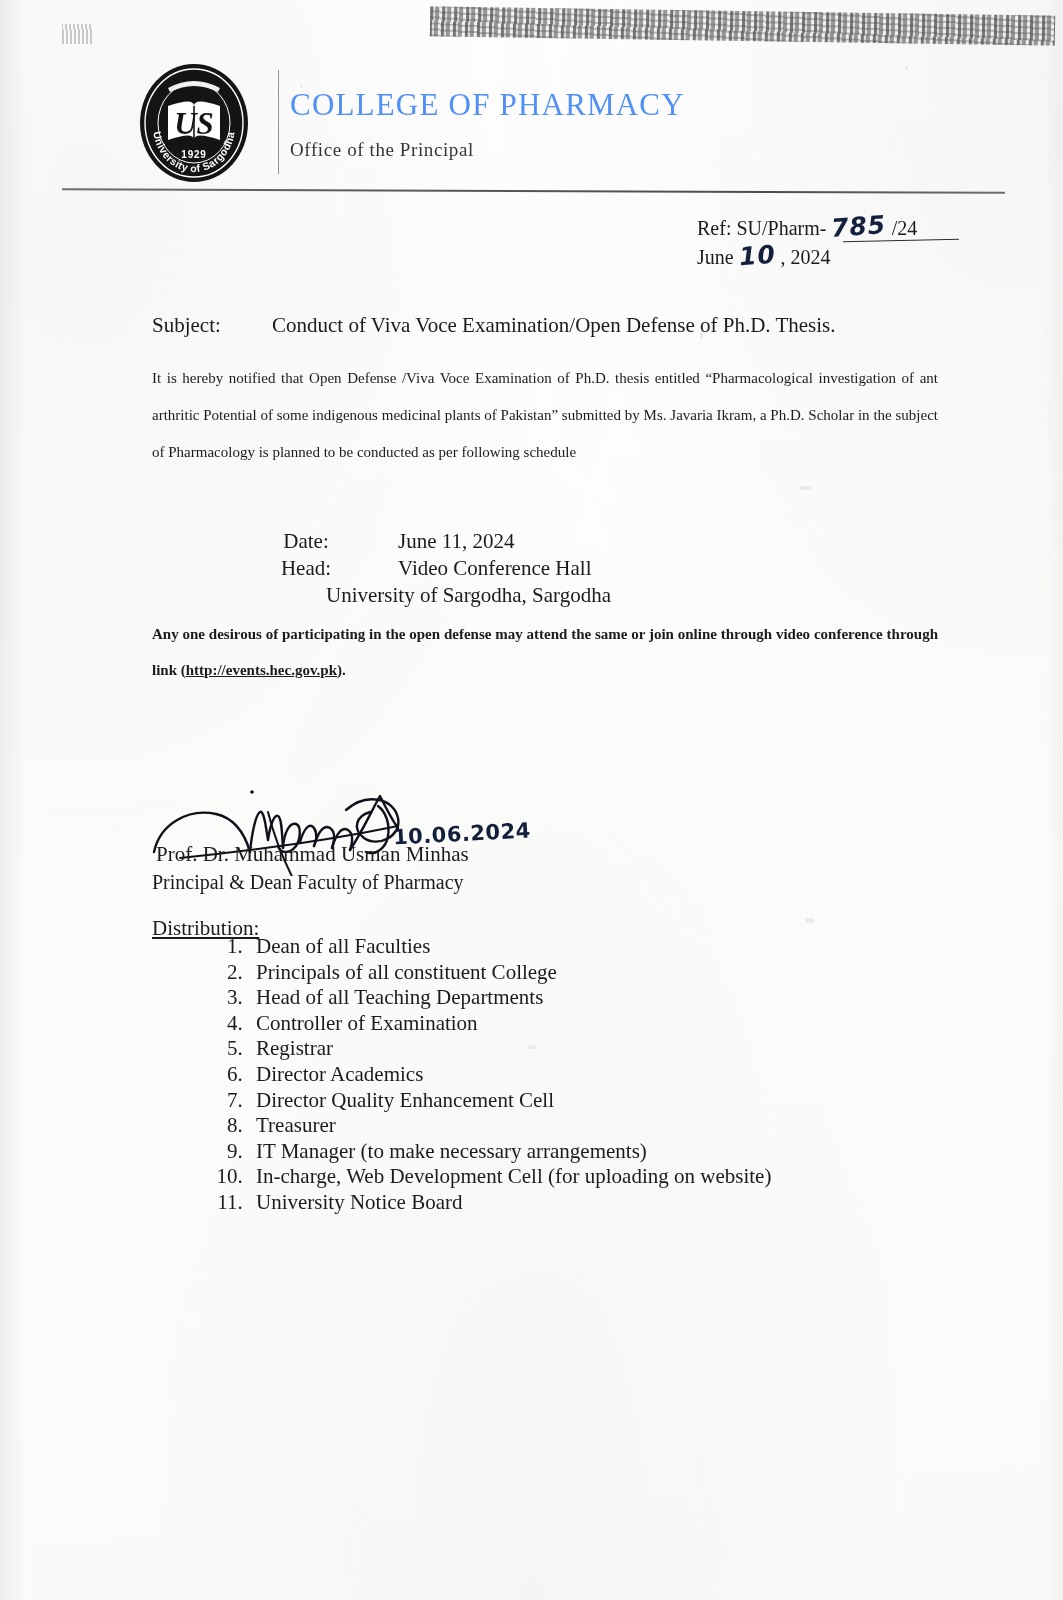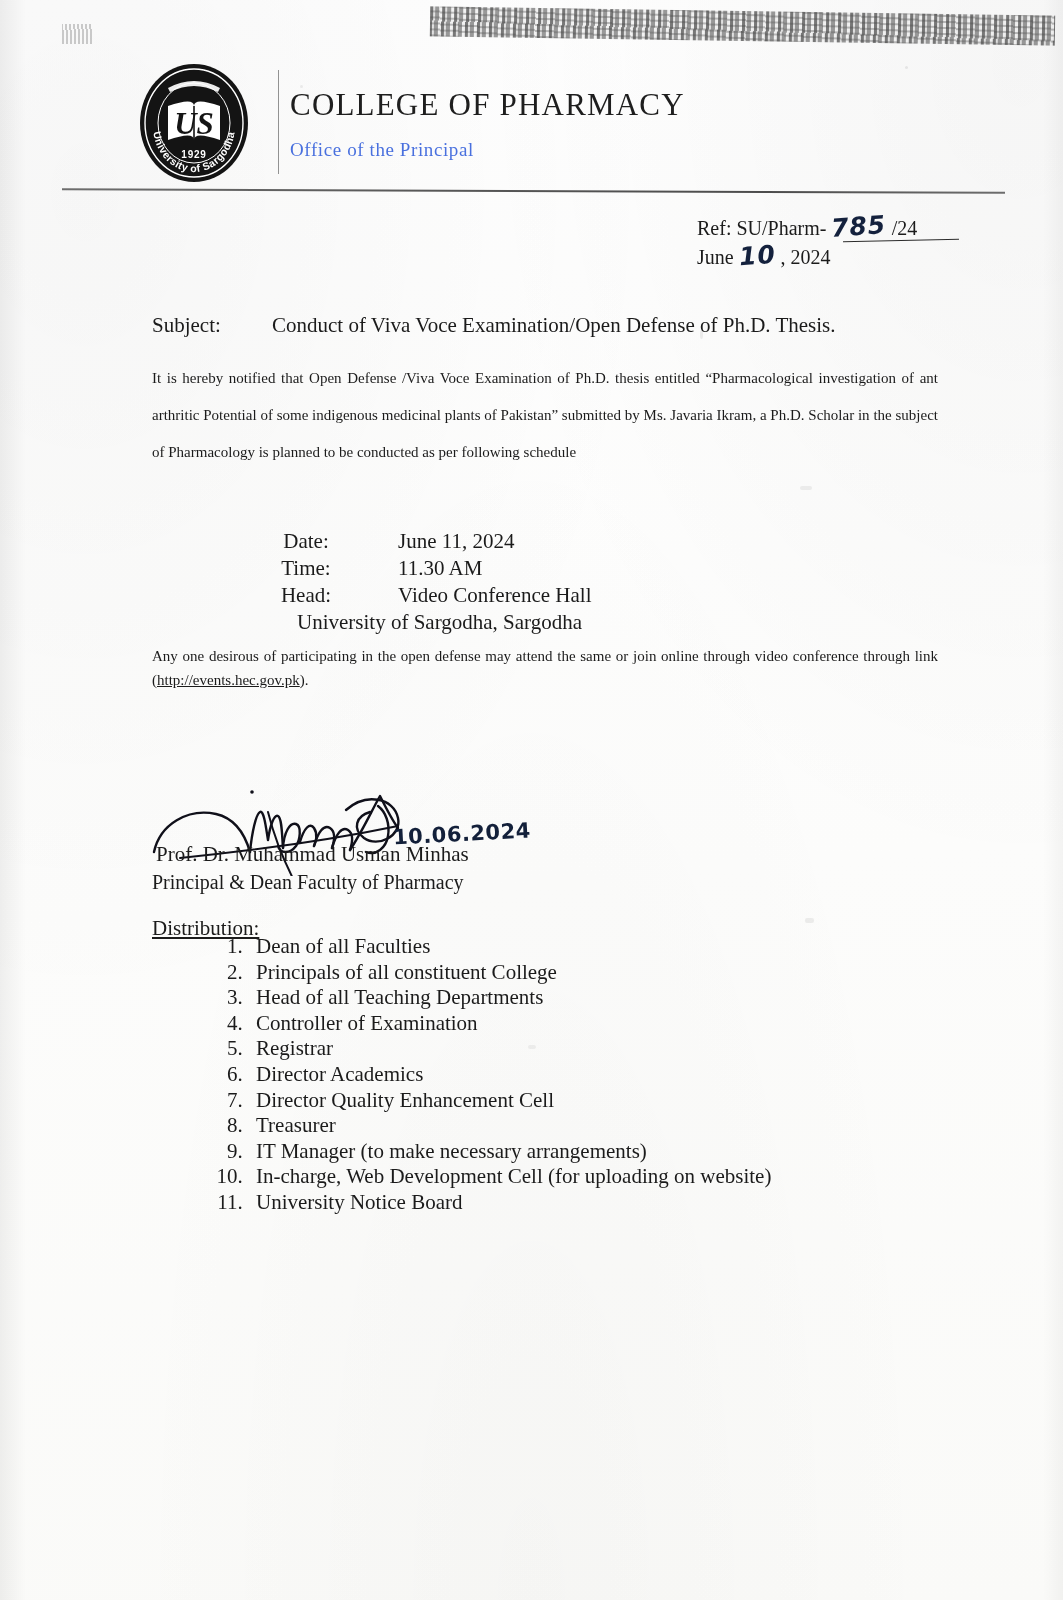--- a/index.html
+++ b/index.html
@@ -102,32 +102,32 @@
     height: 104px;
     background: #6f6f6f;
     opacity: 0.75;
   }
   .lh-title {
     position: absolute;
     left: 152px;
     top: 25px;
     font-size: 31px;
     letter-spacing: 1.2px;
-    color: #000000;
+    color: #3b82f6;
     font-family: "Liberation Serif", serif;
     filter: blur(0.25px);
     opacity: 0.88;
   }
   .lh-sub {
     position: absolute;
     left: 152px;
     top: 77px;
     font-size: 19px;
     letter-spacing: 0.6px;
-    color: #1d4ed8;
+    color: #000000;
     filter: blur(0.3px);
     opacity: 0.8;
   }
   .rule-main {
     position: absolute;
     left: 62px;
     top: 190px;
     width: 943px;
     height: 1.6px;
     background: linear-gradient(90deg, #555 0%, #3a3a3a 40%, #2e2e2e 75%, #555 100%);
@@ -178,41 +178,41 @@
   .para {
     position: absolute;
     left: 152px;
     width: 786px;
     font-size: 15px;
     line-height: 37px;
     text-align: justify;
     text-justify: inter-word;
   }
   .para-1 { top: 360px; }
-  .para-2 { top: 644px; line-height: 24px; text-align: justify; }
+  .para-2 { top: 616px; line-height: 36px; text-align: justify; font-weight: bold; }
 
   .link {
     text-decoration: underline;
     color: #1b1b1b;
   }
 
   
   .schedule {
     position: absolute;
     left: 214px;
     top: 528px;
     font-size: 21px;
     line-height: 27px;
   }
   .sched-row {
     display: flex;
   }
   .sched-label { width: 184px; text-align: center; }
   .sched-value { }
-  .sched-extra { margin-left: 83px; }
+  .sched-extra { margin-left: 112px; }
 
   
   .sig-wrap {
     position: absolute;
     left: 150px;
     top: 766px;
     width: 420px;
     height: 110px;
   }
   .sig-svg { position: absolute; left: 0; top: 0; }
@@ -336,24 +336,20 @@
   <div class="subject-line">
     <span class="subject-label">Subject:</span><span>Conduct of Viva Voce Examination/Open Defense of Ph.D. Thesis.</span>
   </div>
 
   <div class="para para-1">It is hereby notified that Open Defense /Viva Voce Examination of Ph.D. thesis entitled “Pharmacological investigation of ant arthritic Potential of some indigenous medicinal plants of Pakistan” submitted by Ms.  Javaria Ikram, a Ph.D. Scholar in the subject of Pharmacology is planned to be conducted as per following schedule</div>
 
   <div class="schedule">
     <div class="sched-row">
       <span class="sched-label">Date:</span>
       <span class="sched-value">June 11, 2024</span>
-    </div>
-    <div class="sched-row">
-      <span class="sched-label">Time:</span>
-      <span class="sched-value">11.30 AM</span>
     </div>
     <div class="sched-row">
       <span class="sched-label">Head:</span>
       <span class="sched-value">Video Conference Hall</span>
     </div>
     <div class="sched-extra">University of Sargodha, Sargodha</div>
   </div>
 
   <div class="para para-2"><span>Any one desirous of participating in the open defense may attend the same or join online through video conference through link (</span><a class="link" href="#">http://events.hec.gov.pk</a><span>).</span></div>
 

